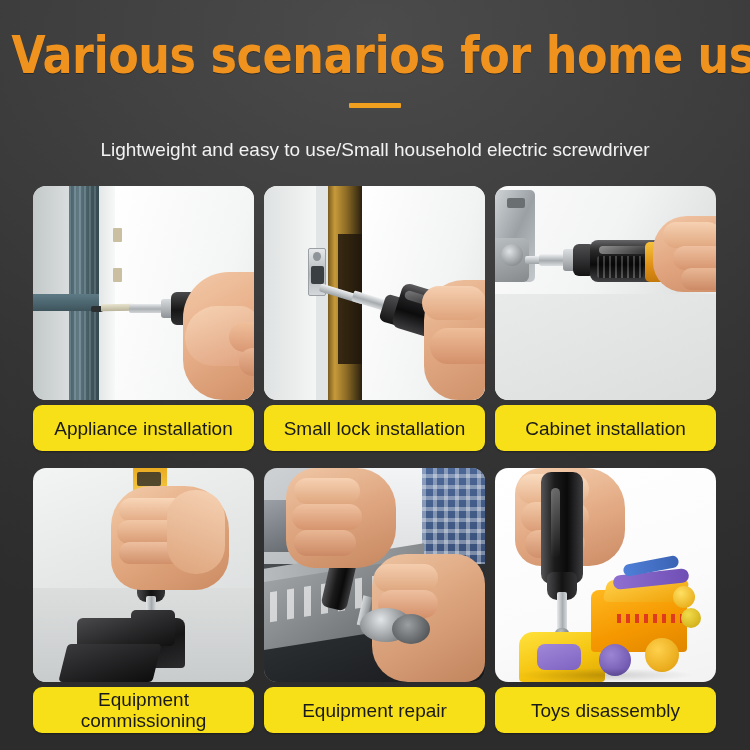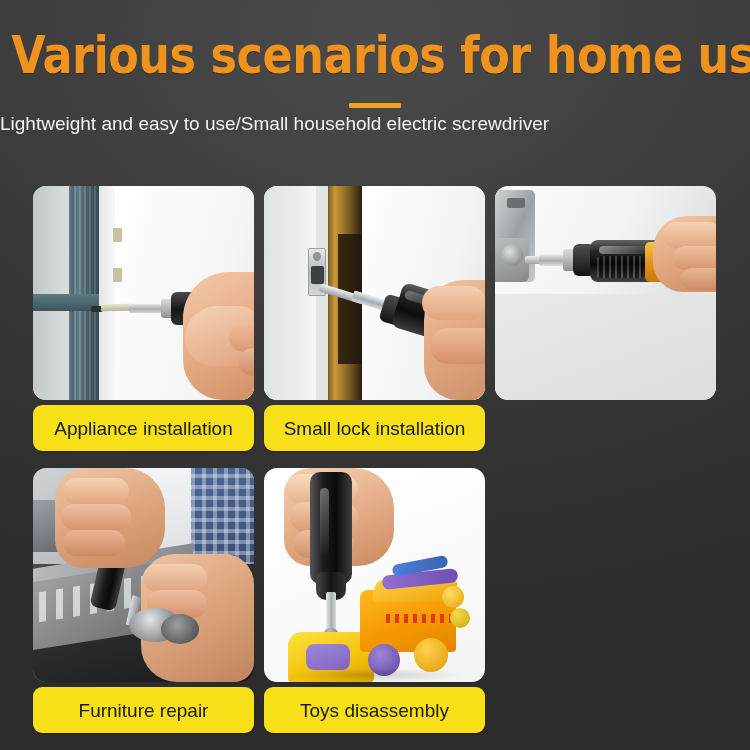--- a/index.html
+++ b/index.html
@@ -25,22 +25,22 @@
     letter-spacing:-0.5px;
     color:#F0921E;
     margin-top:28px;
     transform:scaleX(0.97);
     text-shadow:0 1px 0 rgba(0,0,0,.35);
     white-space:nowrap;
   }
   .divider-wrap{text-align:center;margin-top:10px;}
   .divider{display:inline-block;width:52px;height:5px;background:#EFA01F;border-radius:1px;}
   .subtitle{
-    color:#f2f2f2;font-size:19px;line-height:24px;
-    margin-top:0;font-weight:400;white-space:nowrap;
+    text-align:center;color:#f2f2f2;font-size:19px;line-height:24px;
+    margin-top:26px;font-weight:400;white-space:nowrap;
   }
   
   .grid{
     position:absolute;left:33px;top:186px;width:684px;
     display:grid;grid-template-columns:repeat(3,221px);
     column-gap:10px;row-gap:17px;
   }
   .cell{width:221px;}
   .photo{
     position:relative;width:221px;height:214px;border-radius:13px;overflow:hidden;
@@ -353,22 +353,43 @@
         <div class="ph-layer nose3"></div>
         <div class="ph-layer body3"></div>
         <div class="ph-layer sheen3"></div>
         <div class="ph-layer grips3"></div>
         <div class="ph-layer yel3"></div>
         <div class="ph-layer hand3"></div>
         <div class="ph-layer f3a"></div>
         <div class="ph-layer f3b"></div>
         <div class="ph-layer f3c"></div>
       </div>
-    </div>
-
+      <div class="label">Cabinet installation</div>
+    </div>
+
+    <div class="cell">
+      <div class="photo t4">
+        <div class="ph-layer bg4"></div>
+        <div class="ph-layer yel4"></div>
+        <div class="ph-layer yel4b"></div>
+        <div class="ph-layer body4"></div>
+        <div class="ph-layer nose4"></div>
+        <div class="ph-layer shaft4"></div>
+        <div class="ph-layer bit4"></div>
+        <div class="ph-layer hand4"></div>
+        <div class="ph-layer kn1"></div>
+        <div class="ph-layer kn2"></div>
+        <div class="ph-layer kn3"></div>
+        <div class="ph-layer thumb4"></div>
+        <div class="ph-layer part"></div>
+        <div class="ph-layer part2"></div>
+        <div class="ph-layer part3"></div>
+      </div>
+      <div class="label two-line">Equipment commissioning</div>
+    </div>
 
     <div class="cell">
       <div class="photo t5">
         <div class="ph-layer white5"></div>
         <div class="ph-layer plaid"></div>
         <div class="ph-layer dev"></div>
         <div class="ph-layer devEdge"></div>
         <div class="ph-layer devPanel"></div>
         <div class="ph-layer glyphs"></div>
         <div class="ph-layer topL"></div>
@@ -380,21 +401,21 @@
         <div class="ph-layer handA"></div>
         <div class="ph-layer fA1"></div>
         <div class="ph-layer fA2"></div>
         <div class="ph-layer fA3"></div>
         <div class="ph-layer handB"></div>
         <div class="ph-layer fB1"></div>
         <div class="ph-layer fB2"></div>
         <div class="ph-layer knob"></div>
         <div class="ph-layer knob2"></div>
       </div>
-      <div class="label">Furniture repair</div>
+      <div class="label">Equipment repair</div>
     </div>
 
     <div class="cell">
       <div class="photo t6">
         <div class="ph-layer hand6"></div>
         <div class="ph-layer f6a"></div>
         <div class="ph-layer f6b"></div>
         <div class="ph-layer f6c"></div>
         <div class="ph-layer body6"></div>
         <div class="ph-layer sheen6"></div>

